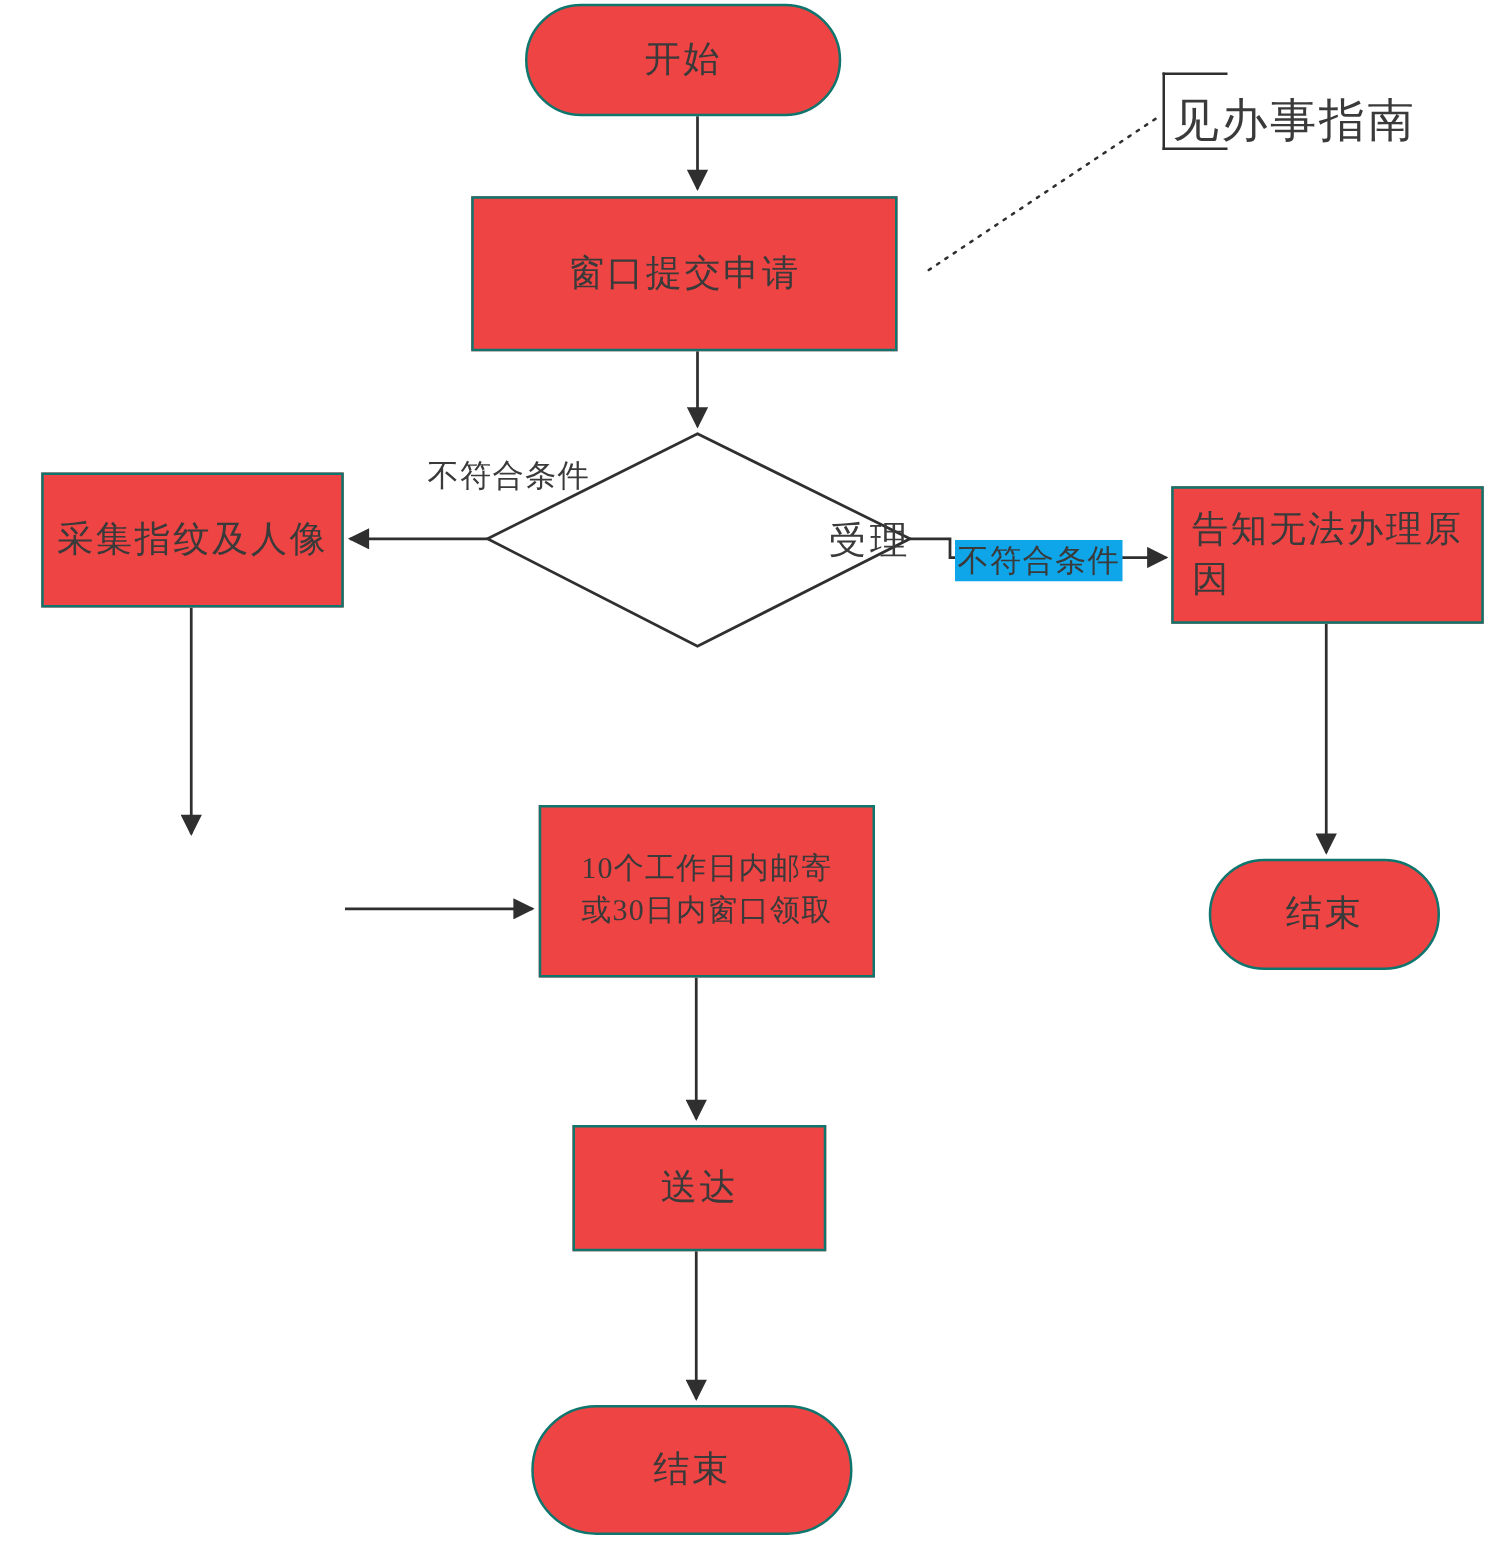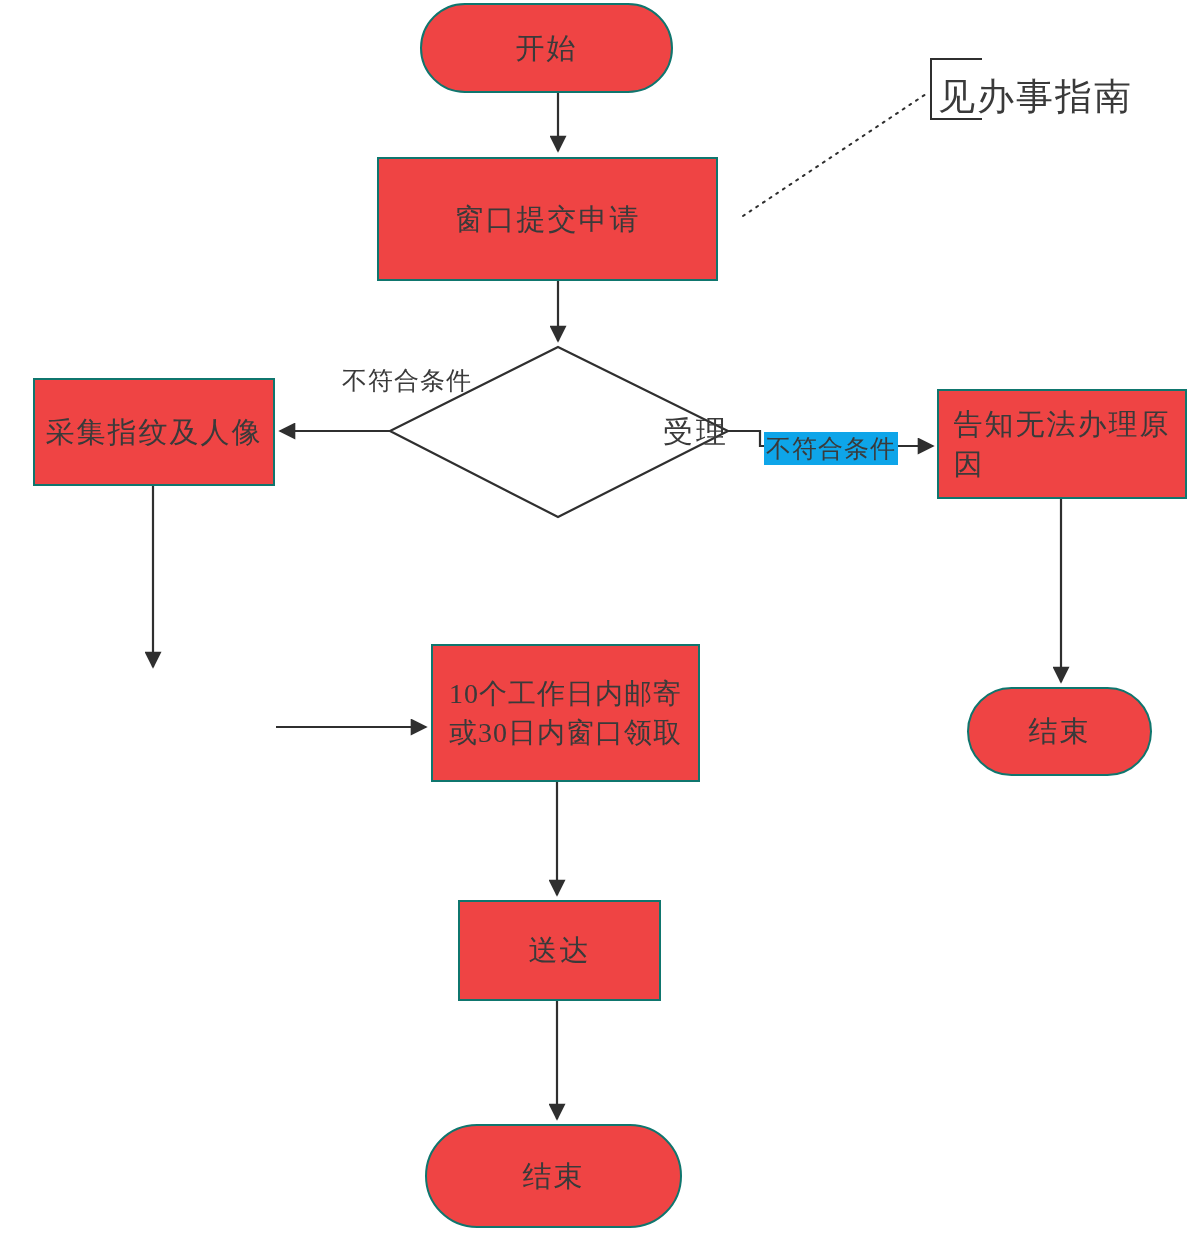--- a/index.html
+++ b/index.html
@@ -55,21 +55,21 @@
     border-right: none;
     background: transparent;
   }
   .guide-label {
     position: absolute;
     left: 938px; top: 72px;
     font-size: 37px;
     white-space: nowrap;
     letter-spacing: 2px;
   }
-  .mail-box { font-size: 28px; line-height: 1.4; letter-spacing: 1px; }
+  .mail-box { font-size: 24px; line-height: 1.4; letter-spacing: 1px; }
 </style>
 </head>
 <body>
 
 <div class="canvas">
 
   <svg class="connector-layer" width="1200" height="1238" viewBox="0 0 1200 1238" xmlns="http://www.w3.org/2000/svg">
     <defs>
       <marker id="arrow" viewBox="0 0 10 10" refX="9" refY="5" markerWidth="22" markerHeight="17" markerUnits="userSpaceOnUse" orient="auto">
         <path d="M0,0 L10,5 L0,10 z" fill="#2f2f2f"></path>

